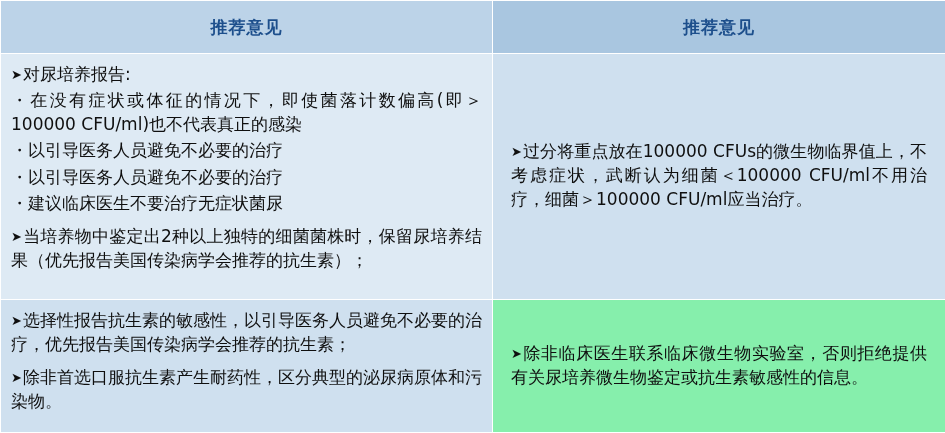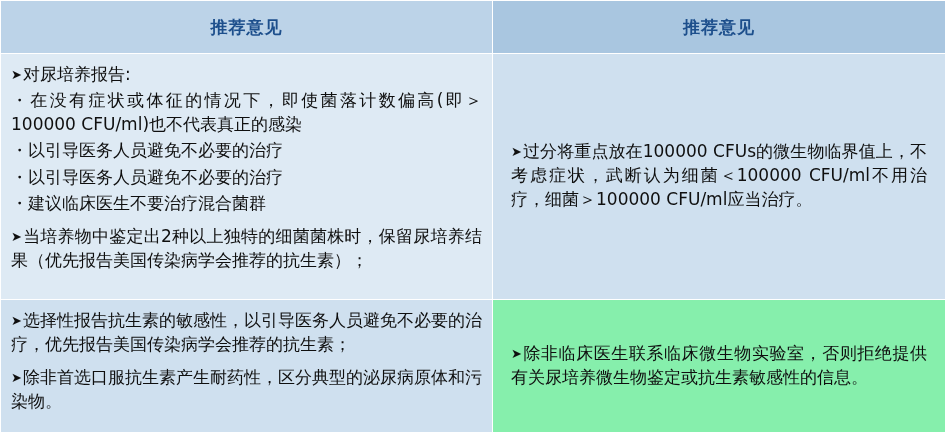--- a/index.html
+++ b/index.html
@@ -114,21 +114,21 @@
       </tr>
     </thead>
     <tbody>
       <tr>
         <td class="body-cell left-cell">
           <div class="group">
             <div class="para bullet-arrow blk">对尿培养报告:</div>
             <div class="para bullet-dot blk">在没有症状或体征的情况下，即使菌落计数偏高(即＞100000 CFU/ml)也不代表真正的感染</div>
             <div class="para bullet-dot blk">以引导医务人员避免不必要的治疗</div>
             <div class="para bullet-dot blk">以引导医务人员避免不必要的治疗</div>
-            <div class="para bullet-dot blk">建议临床医生不要治疗混合菌群</div>
+            <div class="para bullet-dot blk">建议临床医生不要治疗无症状菌尿</div>
           </div>
           <div class="group">
             <div class="para bullet-arrow blk">当培养物中鉴定出2种以上独特的细菌菌株时，保留尿培养结果（优先报告美国传染病学会推荐的抗生素）；</div>
           </div>
         </td>
         <td class="body-cell right-cell" rowspan="1">
           <div class="right-text bullet-arrow blk">过分将重点放在100000 CFUs的微生物临界值上，不考虑症状，武断认为细菌＜100000 CFU/ml不用治疗，细菌＞100000 CFU/ml应当治疗。</div>
         </td>
       </tr>
       <tr>

